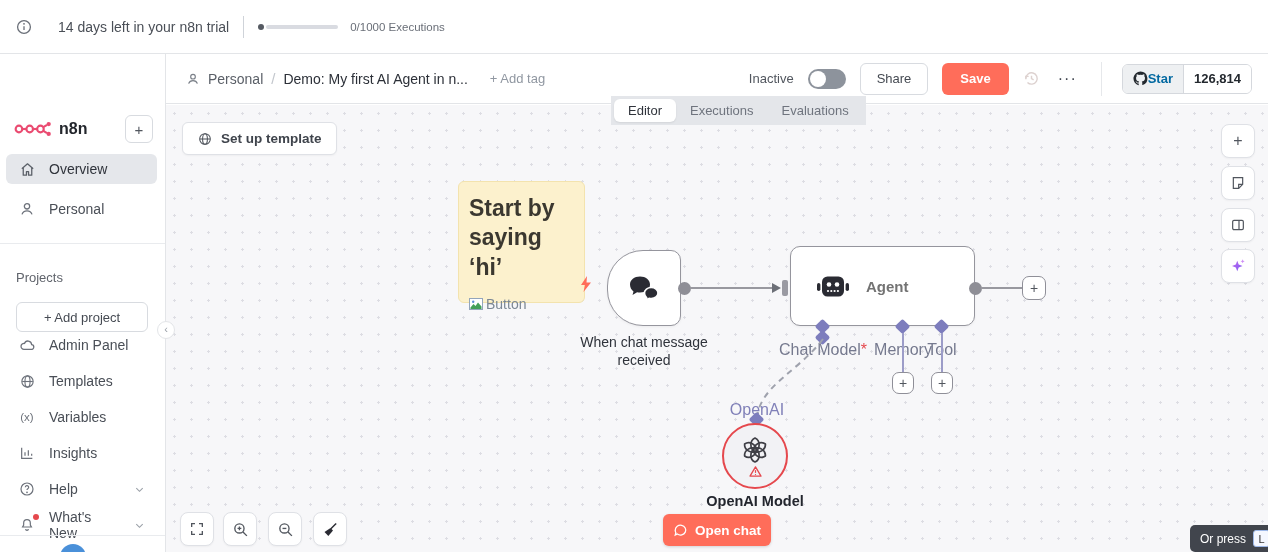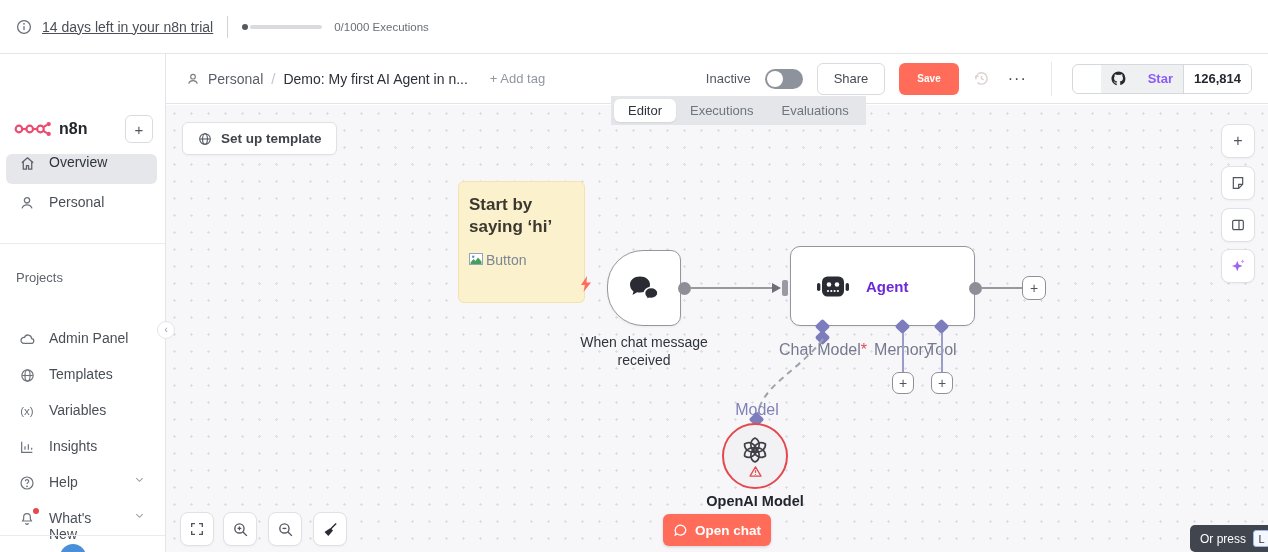--- a/index.html
+++ b/index.html
@@ -3,38 +3,38 @@
 <meta charset="utf-8">
 <style>
   * { box-sizing: border-box; margin: 0; padding: 0; }
   html,body { width:1268px; height:552px; overflow:hidden; }
   body { font-family:"Liberation Sans","DejaVu Sans",sans-serif; background:#fff; color:#3d4149; }
   .page { position:relative; width:1268px; height:552px; overflow:hidden; background:#fff; }
 
   
   .banner { position:absolute; top:0; left:0; width:1268px; height:54px; background:#fff;
             border-bottom:1px solid #e3e5e8; display:flex; align-items:center; padding:0 16px; z-index:40; }
-  .banner-msg { font-size:14px; color:#4a4f57; margin-left:10px;text-decoration:underline; }
+  .banner-msg { font-size:14px; color:#4a4f57; margin-left:26px; }
   .banner-sep { width:1px; height:22px; background:#cfd3d9; margin:0 14px; }
   .prog-dot { width:6px; height:6px; border-radius:50%; background:#555a62; }
   .prog-track { width:72px; height:4px; border-radius:2px; background:#d9dbe1; margin-left:2px; }
   .exec-label { font-size:11.5px; color:#6a6f78; margin-left:12px; }
   .banner-right { margin-left:auto; display:flex; align-items:center; gap:22px; }
   .upgrade-btn { display:flex; align-items:center; gap:7px; background:#2ca24c; color:#fff;
                  border:none; border-radius:6px; height:30px; padding:0 13px; font-size:13px; font-weight:600; cursor:pointer; }
   .banner-close { color:#8b9097; font-size:14px; cursor:pointer; line-height:1; }
 
   
   .sidebar { position:absolute; top:54px; left:0; width:166px; bottom:0; background:#fff;
              border-right:1px solid #e3e5e8; z-index:30; }
   .logo-row { position:absolute; top:60px; left:14px; right:12px; height:30px; display:flex; align-items:center; }
   .logo-text { font-size:16px; font-weight:700; color:#23262c; margin-left:7px; }
   .logo-add { margin-left:auto; width:28px; height:28px; border:1px solid #d8dbe0; border-radius:6px;
               background:#fff; font-size:15px; color:#51565e; display:flex; align-items:center; justify-content:center; cursor:pointer; }
-  .side-item { position:absolute; left:6px; right:8px; height:30px; display:flex; 
+  .side-item { position:absolute; left:6px; right:8px; height:30px; display:flex; align-items:center;
                padding-left:12px; gap:13px; border-radius:6px; font-size:14px; color:#4a4f57; cursor:pointer; }
   .side-item.active { background:#e5e7eb; color:#30343c; }
   .side-icon { width:18px; height:18px; display:flex; align-items:center; justify-content:center; color:#6d727b; flex:0 0 18px; }
   .side-divider { position:absolute; left:0; right:0; height:1px; background:#e9ebee; }
   .projects-label { position:absolute; left:16px; top:216px; font-size:13px; color:#60646c; }
   .add-project { position:absolute; left:16px; top:248px; width:132px; height:30px; border:1px solid #d8dbe0;
                  border-radius:6px; background:#fff; font-size:13px; color:#454a52; cursor:pointer; }
   .chev-right { margin-left:auto; margin-right:12px; color:#9aa0a8; }
   .bell-wrap { position:relative; }
   .bell-dot { position:absolute; top:-2px; right:-3px; width:6px; height:6px; border-radius:50%; background:#e5484d; }
@@ -52,55 +52,55 @@
   .crumb-slash { color:#c3c7cd; font-size:15px; }
   .crumb-title { color:#2c3038; font-weight:500; }
   .add-tag { color:#9097a1; font-size:13px; margin-left:14px; cursor:pointer; }
   .wf-right { margin-left:auto; display:flex; align-items:center; gap:14px; }
   .status-label { font-size:13px; color:#51565e; }
   .toggle { width:38px; height:20px; border-radius:10px; background:#8d939c; position:relative; cursor:pointer; }
   .toggle-knob { position:absolute; left:2px; top:2px; width:16px; height:16px; border-radius:50%; background:#fff; }
   .share-btn { height:32px; padding:0 16px; border:1px solid #d8dbe0; border-radius:6px; background:#fff;
                font-size:13px; color:#454a52; cursor:pointer; }
   .save-btn { height:32px; padding:0 18px; border:none; border-radius:6px; background:#ff6d5a;
-              color:#fff; font-size:10px; font-weight:600; cursor:pointer; }
+              color:#fff; font-size:13px; font-weight:600; cursor:pointer; }
   .history-icon { color:#ddd2d0; }
   .more-btn { font-size:16px; color:#414650; letter-spacing:1px; cursor:pointer; padding:0 4px; }
   .wf-divider { width:1px; height:34px; background:#e6e8eb; margin:0 6px; }
   .star-widget { display:flex; align-items:stretch; height:30px; border:1px solid #d5d8dd; border-radius:6px;
                  overflow:hidden; cursor:pointer; }
-  .star-left { display:flex; align-items:center; gap:22px; background:#eef0f2; padding:0 10px;
-               font-size:13px; font-weight:600; color:#8b5cf6; border-right:1px solid #d5d8dd;margin-left:28px; }
+  .star-left { display:flex; align-items:center; gap:0; background:#eef0f2; padding:0 10px;
+               font-size:13px; font-weight:600; color:#0369a1; border-right:1px solid #d5d8dd; }
   .star-count { display:flex; align-items:center; background:#fff; padding:0 10px; font-size:13px; font-weight:600; color:#24292f; }
 
   
   .tabs { position:absolute; top:96px; left:611px; display:inline-flex; background:#e4e6ea;
           border-radius:0; padding:3px; z-index:25; }
   .tab { padding:4px 14px; font-size:13px; color:#6f747e; border-radius:6px; cursor:pointer; white-space:nowrap; }
   .tab.active { background:#fff; color:#2f333b; box-shadow:0 1px 2px rgba(0,0,0,.08); }
 
   
   .canvas { position:absolute; top:105px; left:166px; right:0; bottom:0; background:#f7f7f9;
             background-image:radial-gradient(circle,#dddde3 1.1px,transparent 1.1px); background-size:17px 17px; }
   .setup-template { position:absolute; left:16px; top:17px; height:33px; display:flex; align-items:flex-start; gap:8px;
                     padding:8px 14px; background:#fff; border:1px solid #dfe1e6; border-radius:6px;
                     font-size:13.5px; font-weight:600; color:#3f444c; cursor:pointer; box-shadow:0 1px 2px rgba(0,0,0,.04); }
   .sticky { position:absolute; left:292px; top:76px; width:127px; height:122px; background:#fcf1cd;
             border:1px solid #f3e3ae; border-radius:6px; padding:12px 10px; cursor:pointer; }
-  .sticky-title { font-size:17px; font-weight:700; color:#3b3830; line-height:1.28; }
+  .sticky-title { font-size:23px; font-weight:700; color:#3b3830; line-height:1.28; }
   .sticky-img-line { margin-top:14px; display:flex; align-items:center; gap:2px; font-size:14px; color:#7b8794; }
   .bolt { position:absolute; left:412px; top:170px; width:18px; height:18px; color:#ff6d5a; }
 
   .node { position:absolute; background:#fff; border:1.6px solid #95959d; cursor:pointer;
           box-shadow:0 1px 3px rgba(0,0,0,.05); }
   .trigger-node { left:441px; top:145px; width:74px; height:76px; border-radius:36px 10px 10px 36px;
                   display:flex; align-items:center; justify-content:center; }
   .agent-node { left:624px; top:141px; width:185px; height:80px; border-radius:10px;
                 display:flex; align-items:center; padding-left:24px; gap:15px; }
-  .agent-label { font-size:15px; font-weight:600; color:#6d28d9;text-align:right; }
+  .agent-label { font-size:15px; font-weight:600; color:#737373;text-align:right; }
   .node-caption { position:absolute; text-align:center; font-size:14px; color:#2f333b; line-height:1.3; }
   .out-dot { position:absolute; width:13px; height:13px; border-radius:50%; background:#8e8e96; }
   .conn-line { position:absolute; height:2px; background:#98989f; }
   .conn-arrow { position:absolute; width:0; height:0; border-top:5px solid transparent;
                 border-bottom:5px solid transparent; border-left:9px solid #6c6f77; }
   .in-port { position:absolute; width:6px; height:16px; border-radius:2px; background:#9a9aa2; }
   .plus-ep { position:absolute; background:#fff; border:1.4px solid #8f8f98; border-radius:7px;
              display:flex; align-items:center; justify-content:center; font-size:14px; color:#51565e; cursor:pointer; }
   .diamond { position:absolute; width:11px; height:11px; background:#7d7dbd; transform:rotate(45deg); border-radius:2px; }
   .connector-label { position:absolute; font-size:16px; color:#75798e; white-space:nowrap; transform:translateX(-50%); }
@@ -179,20 +179,21 @@
         <svg width="16" height="16" viewBox="0 0 24 24" fill="none" stroke="#6d727b" stroke-width="1.9">
             <circle cx="12" cy="8" r="4"></circle>
             <path d="M4.5 20c1.2-3.6 4-5.2 7.5-5.2s6.3 1.6 7.5 5.2"></path>
           </svg>
       </span>
       <span>Personal</span>
     </div>
 
     <div class="side-divider" style="top:189px"></div>
     <div class="projects-label">Projects</div>
+    <button class="add-project">+ Add project</button>
 
     <div class="side-item" style="top:276px">
       <span class="side-icon">
         <svg width="17" height="17" viewBox="0 0 24 24" fill="none" stroke="#6d727b" stroke-width="1.8">
             <path d="M7 17.5a4.2 4.2 0 1 1 .7-8.35A5.2 5.2 0 0 1 17.8 10.6 3.4 3.4 0 0 1 17 17.5z"></path>
           </svg>
       </span>
       <span>Admin Panel</span>
     </div>
     <div class="side-item" style="top:312px">
@@ -379,21 +380,21 @@
     <div class="connector-label" style="left:737px;top:236px">Memory</div>
     <div class="connector-label" style="left:776px;top:236px">Tool</div>
     <div class="vline" style="left:736px;top:228px;height:40px"></div>
     <div class="vline" style="left:775px;top:228px;height:40px"></div>
     <span class="plus-ep" style="left:726px;top:267px;width:22px;height:22px">+</span>
     <span class="plus-ep" style="left:765px;top:267px;width:22px;height:22px">+</span>
 
     <svg style="position:absolute;left:565px;top:228px;pointer-events:none" width="110" height="95">
       <path d="M92 6 C 68 38, 30 52, 26 84" fill="none" stroke="#9fa2ad" stroke-width="2" stroke-dasharray="6 5"></path>
     </svg>
-    <div class="connector-label model-label" style="left:591px;top:296px">Model</div>
+    <div class="connector-label model-label" style="left:591px;top:296px">OpenAI</div>
     <span class="diamond" style="left:585px;top:309px"></span>
 
     <div class="openai-node">
       <span>
         <svg width="30" height="30" viewBox="-15 -15 30 30">
             <g fill="none" stroke="#3f3f46" stroke-width="1.7" stroke-linejoin="round">
               <path d="M0 2 C -5.5 -1.5 -5.5 -9.5 0 -12 C 5.5 -9.5 5.5 -1.5 0 2 Z" transform="rotate(0)"></path>
               <path d="M0 2 C -5.5 -1.5 -5.5 -9.5 0 -12 C 5.5 -9.5 5.5 -1.5 0 2 Z" transform="rotate(60)"></path>
               <path d="M0 2 C -5.5 -1.5 -5.5 -9.5 0 -12 C 5.5 -9.5 5.5 -1.5 0 2 Z" transform="rotate(120)"></path>
               <path d="M0 2 C -5.5 -1.5 -5.5 -9.5 0 -12 C 5.5 -9.5 5.5 -1.5 0 2 Z" transform="rotate(180)"></path>

